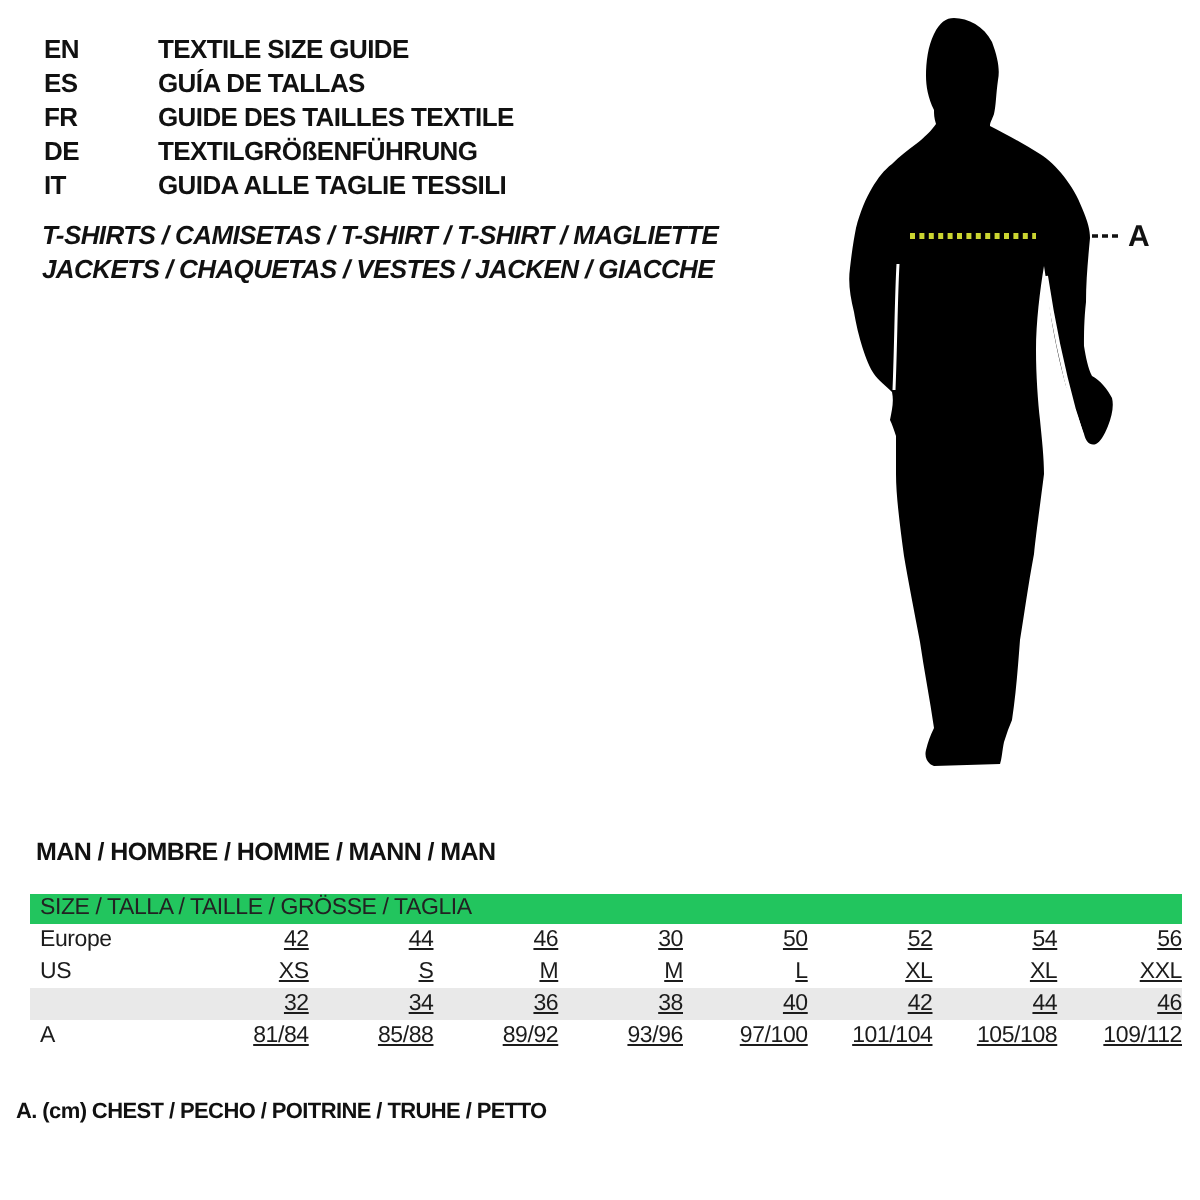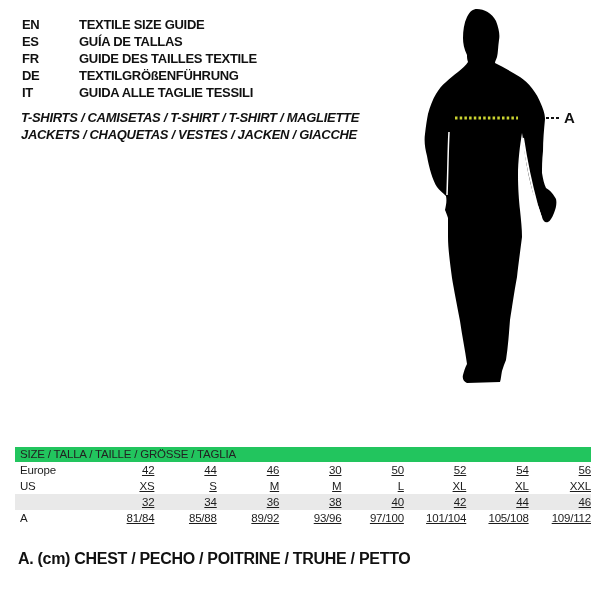--- a/index.html
+++ b/index.html
@@ -19,21 +19,21 @@
   
   .man-title{position:absolute;left:18px;top:419px;font-size:12.5px;font-weight:700;letter-spacing:-0.3px;}
   
   .table{position:absolute;left:15px;top:447px;width:576px;font-size:11.5px;letter-spacing:-0.2px;color:#1c1c1c;}
   .thead{background:#22c55e;height:15px;line-height:15px;padding-left:5px;color:#222;}
   .trow{display:flex;height:16px;line-height:16px;}
   .trow.shaded{background:#e9e9e9;}
   .tlabel{width:72px;padding-left:5px;}
   .tcell{flex:1;text-align:right;text-decoration:underline;}
   
-  .footnote{position:absolute;left:18px;top:550px;font-size:16px;font-weight:700;letter-spacing:-0.3px;}
+  .footnote{position:absolute;left:8px;top:550px;font-size:11px;font-weight:700;letter-spacing:-0.3px;}
 </style>
 </head>
 <body>
 
 <div class="canvas">
 
   <div class="lang-block">
     <div class="lang-row">
       <span class="lang-code">EN</span>
       <span class="lang-label">TEXTILE SIZE GUIDE</span>
@@ -110,20 +110,21 @@
       C54,44 53,38 53,33
       C53,26 54,18 57,12
       C60,6 63,4 67,4 Z"></path>
     <path d="M113,133 C116,153 121,178 127,200 C129,206 130,210 131,213" fill="none" stroke="#ffffff" stroke-width="2"></path>
     <path d="M39,127 C38,145 38,165 37,190" fill="none" stroke="#ffffff" stroke-width="1.5"></path>
     <line x1="45" y1="113" x2="108" y2="113" stroke="#cbd531" stroke-width="3" stroke-dasharray="2.5 2.2"></line>
     <line x1="136" y1="113" x2="151" y2="113" stroke="#111111" stroke-width="1.8" stroke-dasharray="3 2"></line>
     <text x="154" y="118">A</text>
   </svg>
 
+  <div class="man-title">MAN / HOMBRE / HOMME / MANN / MAN</div>
 
   <div class="table">
     <div class="thead">SIZE / TALLA / TAILLE / GRÖSSE / TAGLIA</div>
 
     <div class="trow">
       <span class="tlabel">Europe</span>
       <span class="tcell">42</span>
       <span class="tcell">44</span>
       <span class="tcell">46</span>
       <span class="tcell">30</span>

